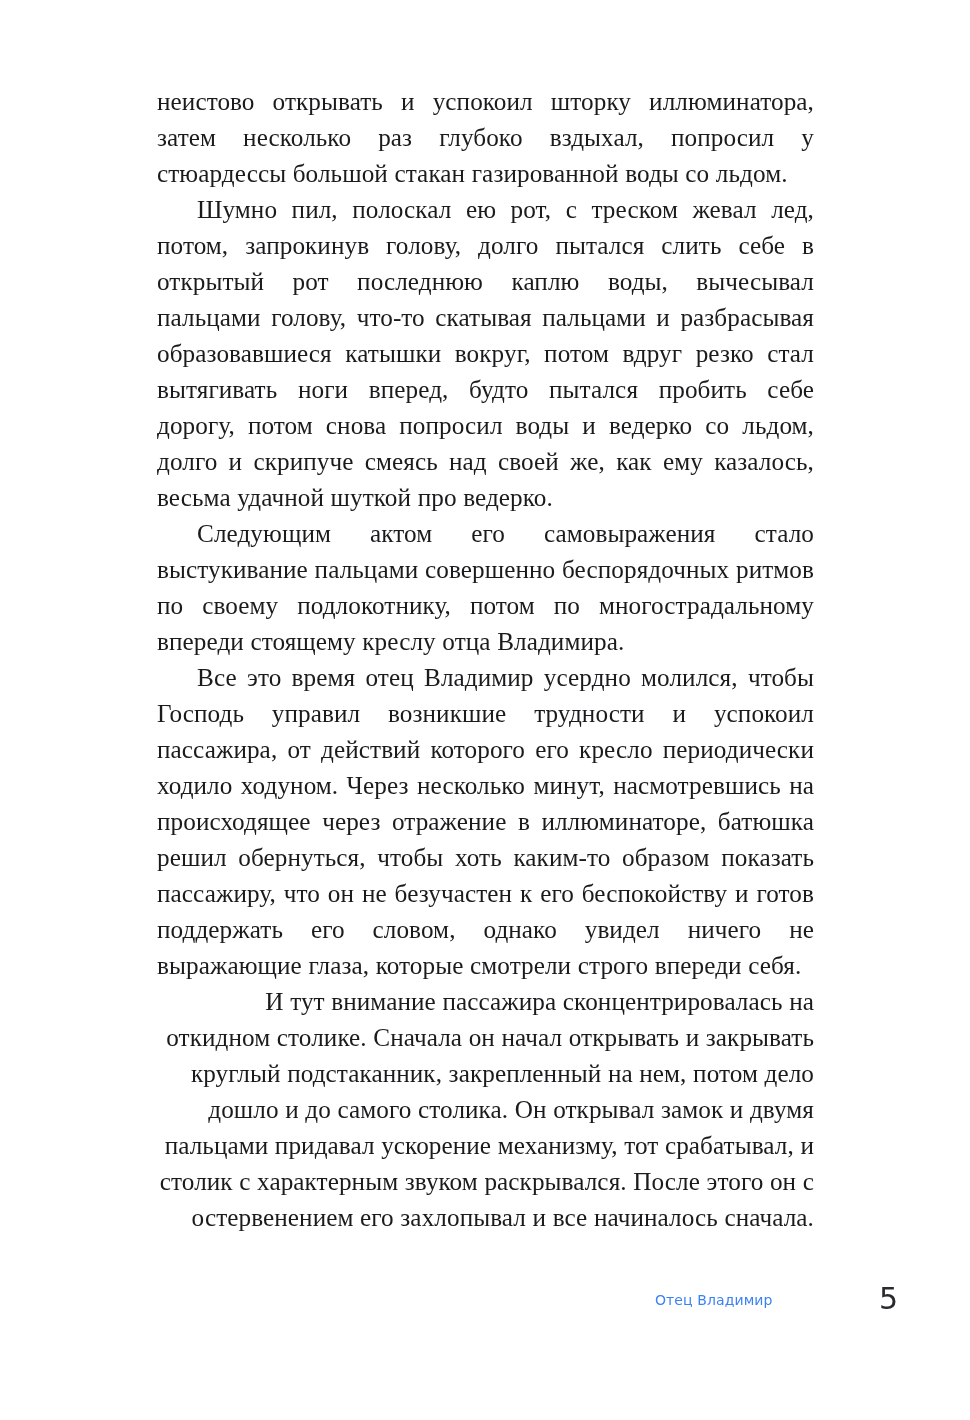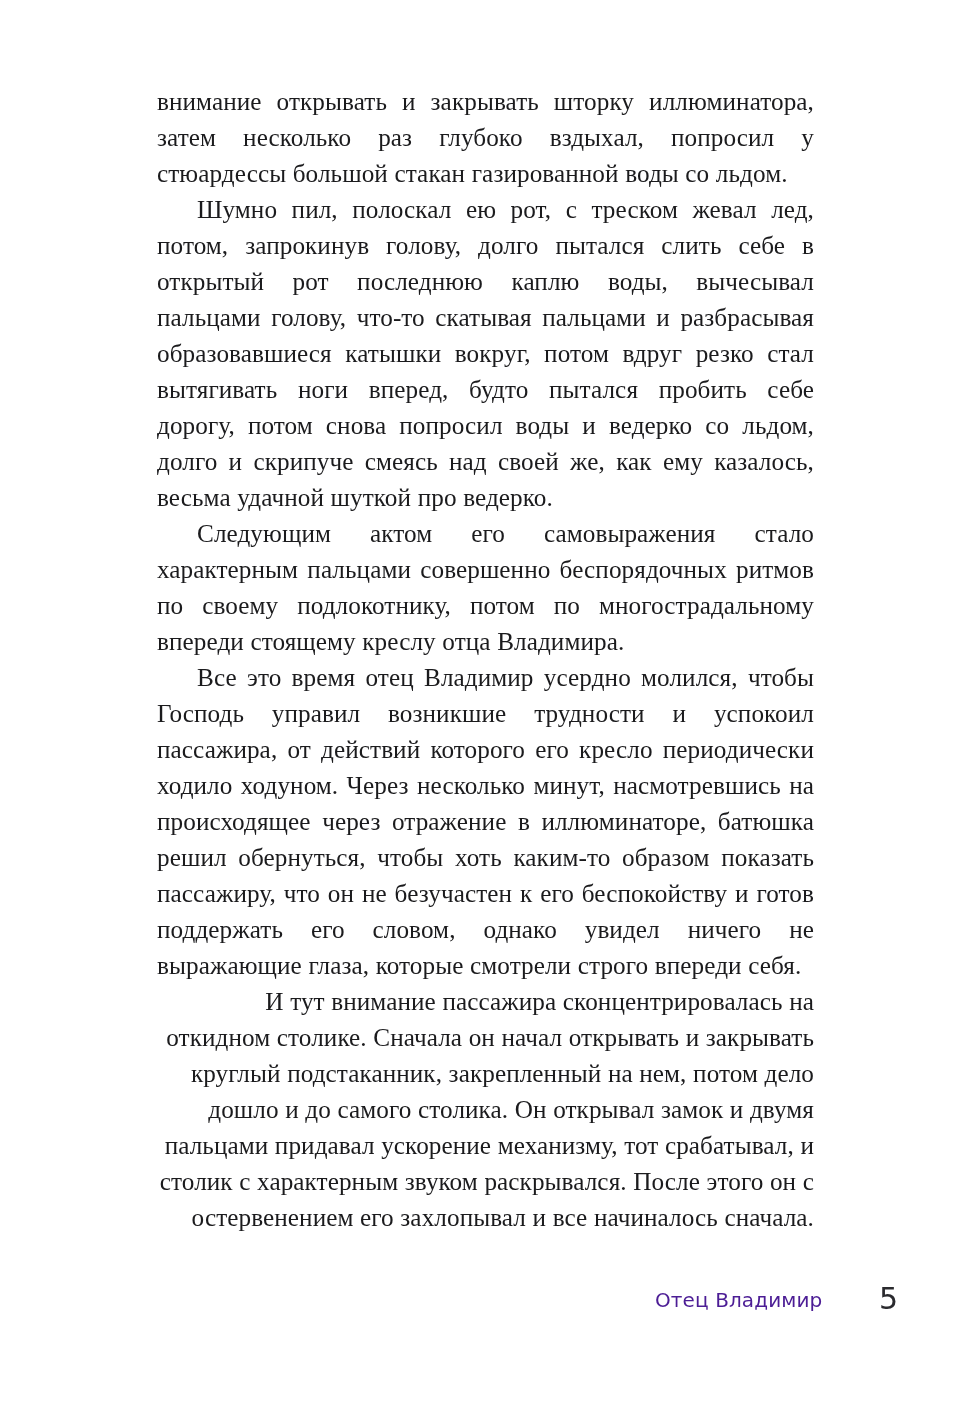--- a/index.html
+++ b/index.html
@@ -53,23 +53,23 @@
     left: 0;
     top: 1286px;
     width: 970px;
     height: 44px;
   }
   .footer-title {
     position: absolute;
     left: 655px;
     top: 0;
     font-family: "DejaVu Sans", "Liberation Sans", sans-serif;
-    font-size: 20px;
+    font-size: 14px;
     line-height: 28px;
-    color: #4c1d95;
+    color: #3b82f6;
     letter-spacing: 0.1px;
     white-space: nowrap;
     font-weight: 400;
   }
   .footer-pageno {
     position: absolute;
     left: 879px;
     top: -5px;
     font-family: "DejaVu Sans", "Liberation Sans", sans-serif;
     font-size: 30px;
@@ -77,23 +77,23 @@
     color: #2a2a2e;
     font-weight: 400;
   }
 </style>
 </head>
 <body>
 
 <div class="page">
 
   <div class="text-block">
-    <p class="para continued">внимание открывать и закрывать шторку иллюминатора, затем несколько раз глубоко вздыхал, попросил у стюардессы большой стакан газированной воды со льдом.</p>
+    <p class="para continued">неистово открывать и успокоил шторку иллюминатора, затем несколько раз глубоко вздыхал, попросил у стюардессы большой стакан газированной воды со льдом.</p>
     <p class="para">Шумно пил, полоскал ею рот, с треском жевал лед, потом, запрокинув голову, долго пытался слить себе в открытый рот последнюю каплю воды, вычесывал пальцами голову, что-то скатывая пальцами и разбрасывая образовавшиеся катышки вокруг, потом вдруг резко стал вытягивать ноги вперед, будто пытался пробить себе дорогу, потом снова попросил воды и ведерко со льдом, долго и скрипуче смеясь над своей же, как ему казалось, весьма удачной шуткой про ведерко.</p>
-    <p class="para">Следующим актом его самовыражения стало характерным пальцами совершенно беспорядочных ритмов по своему подлокотнику, потом по многострадальному впереди стоящему креслу отца Владимира.</p>
+    <p class="para">Следующим актом его самовыражения стало выстукивание пальцами совершенно беспорядочных ритмов по своему подлокотнику, потом по многострадальному впереди стоящему креслу отца Владимира.</p>
     <p class="para">Все это время отец Владимир усердно молился, чтобы Господь управил возникшие трудности и успокоил пассажира, от действий которого его кресло периодически ходило ходуном. Через несколько минут, насмотревшись на происходящее через отражение в иллюминаторе, батюшка решил обернуться, чтобы хоть каким-то образом показать пассажиру, что он не безучастен к его беспокойству и готов поддержать его словом, однако увидел ничего не выражающие глаза, которые смотрели строго впереди себя.</p>
     <p class="para">И тут внимание пассажира сконцентрировалась на откидном столике. Сначала он начал открывать и закрывать круглый подстаканник, закрепленный на нем, потом дело дошло и до самого столика. Он открывал замок и двумя пальцами придавал ускорение механизму, тот срабатывал, и столик с характерным звуком раскрывался. После этого он с остервенением его захлопывал и все начиналось сначала.</p>
   </div>
 
   <div class="footer">
     <div class="footer-title">Отец Владимир</div>
     <div class="footer-pageno">5</div>
   </div>
 
 </div>

